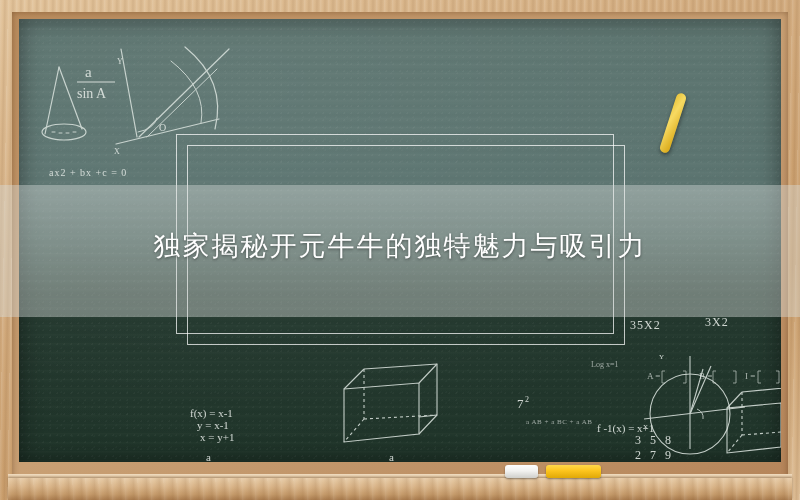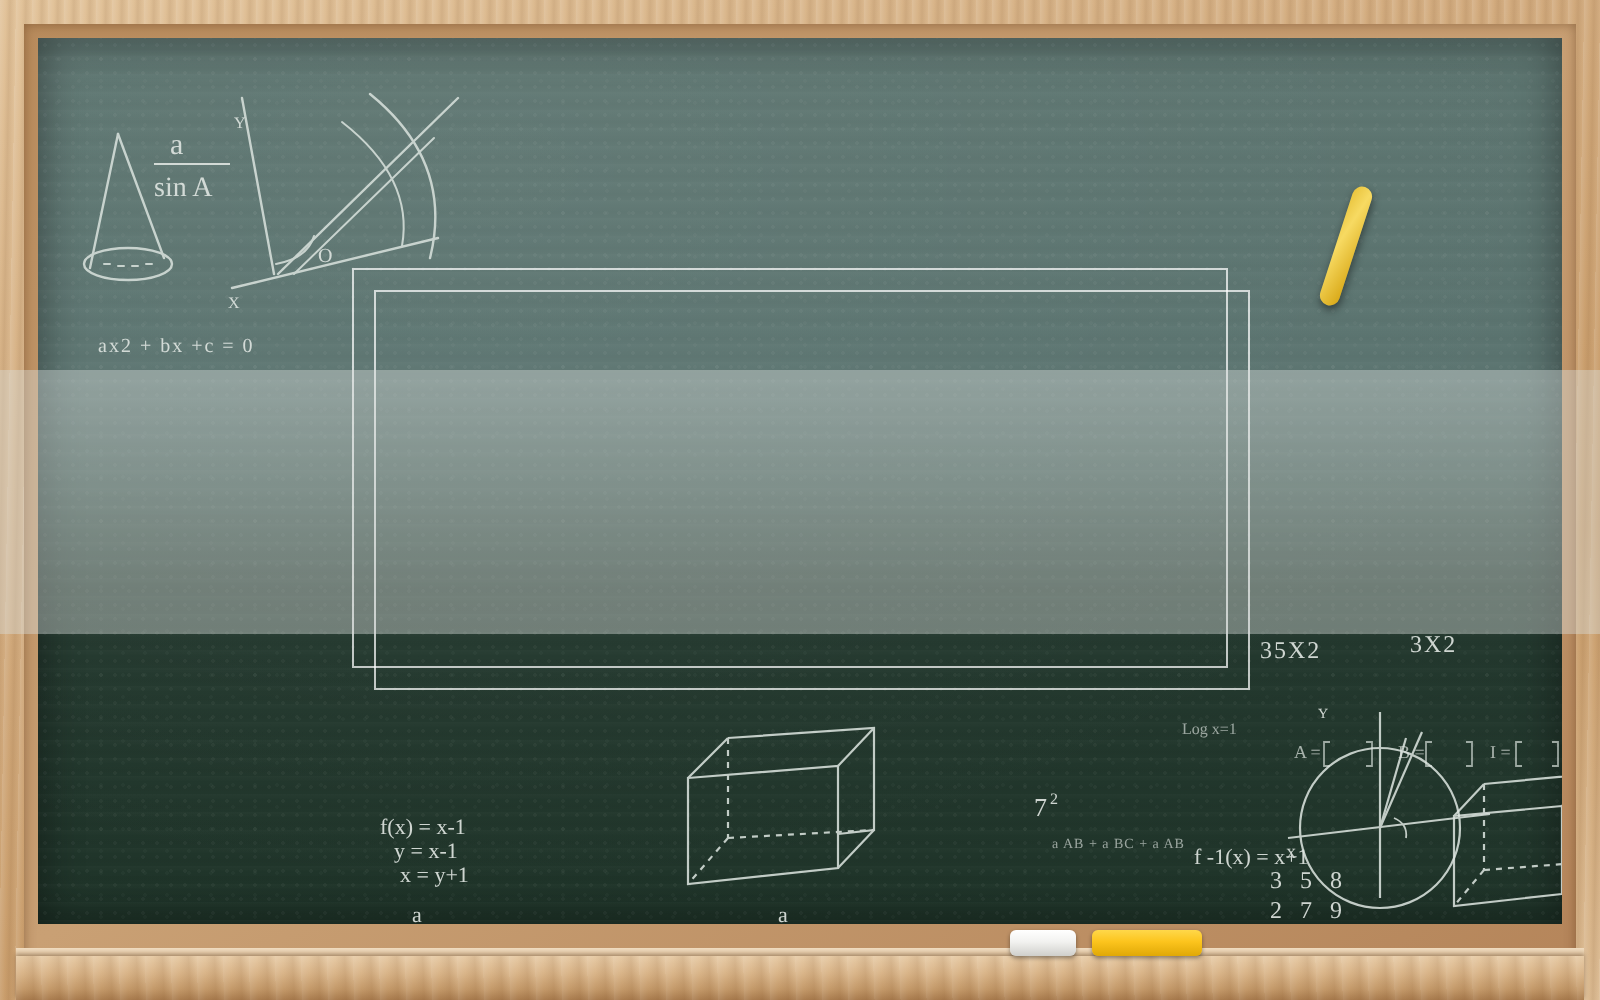--- a/index.html
+++ b/index.html
@@ -246,19 +246,20 @@
     </svg>
   </div>
 
   <div class="chalk-stick-board"></div>
 
   <div class="deco-frame deco-outer"></div>
   <div class="deco-frame deco-inner"></div>
 
   <div class="band"></div>
 
+  <div class="title">独家揭秘开元牛牛的独特魅力与吸引力</div>
 
   <div class="ledge-top"></div>
   <div class="ledge"></div>
   <div class="chalk chalk-white"></div>
   <div class="chalk chalk-yellow"></div>
 
 </div>
 
 </body></html>

